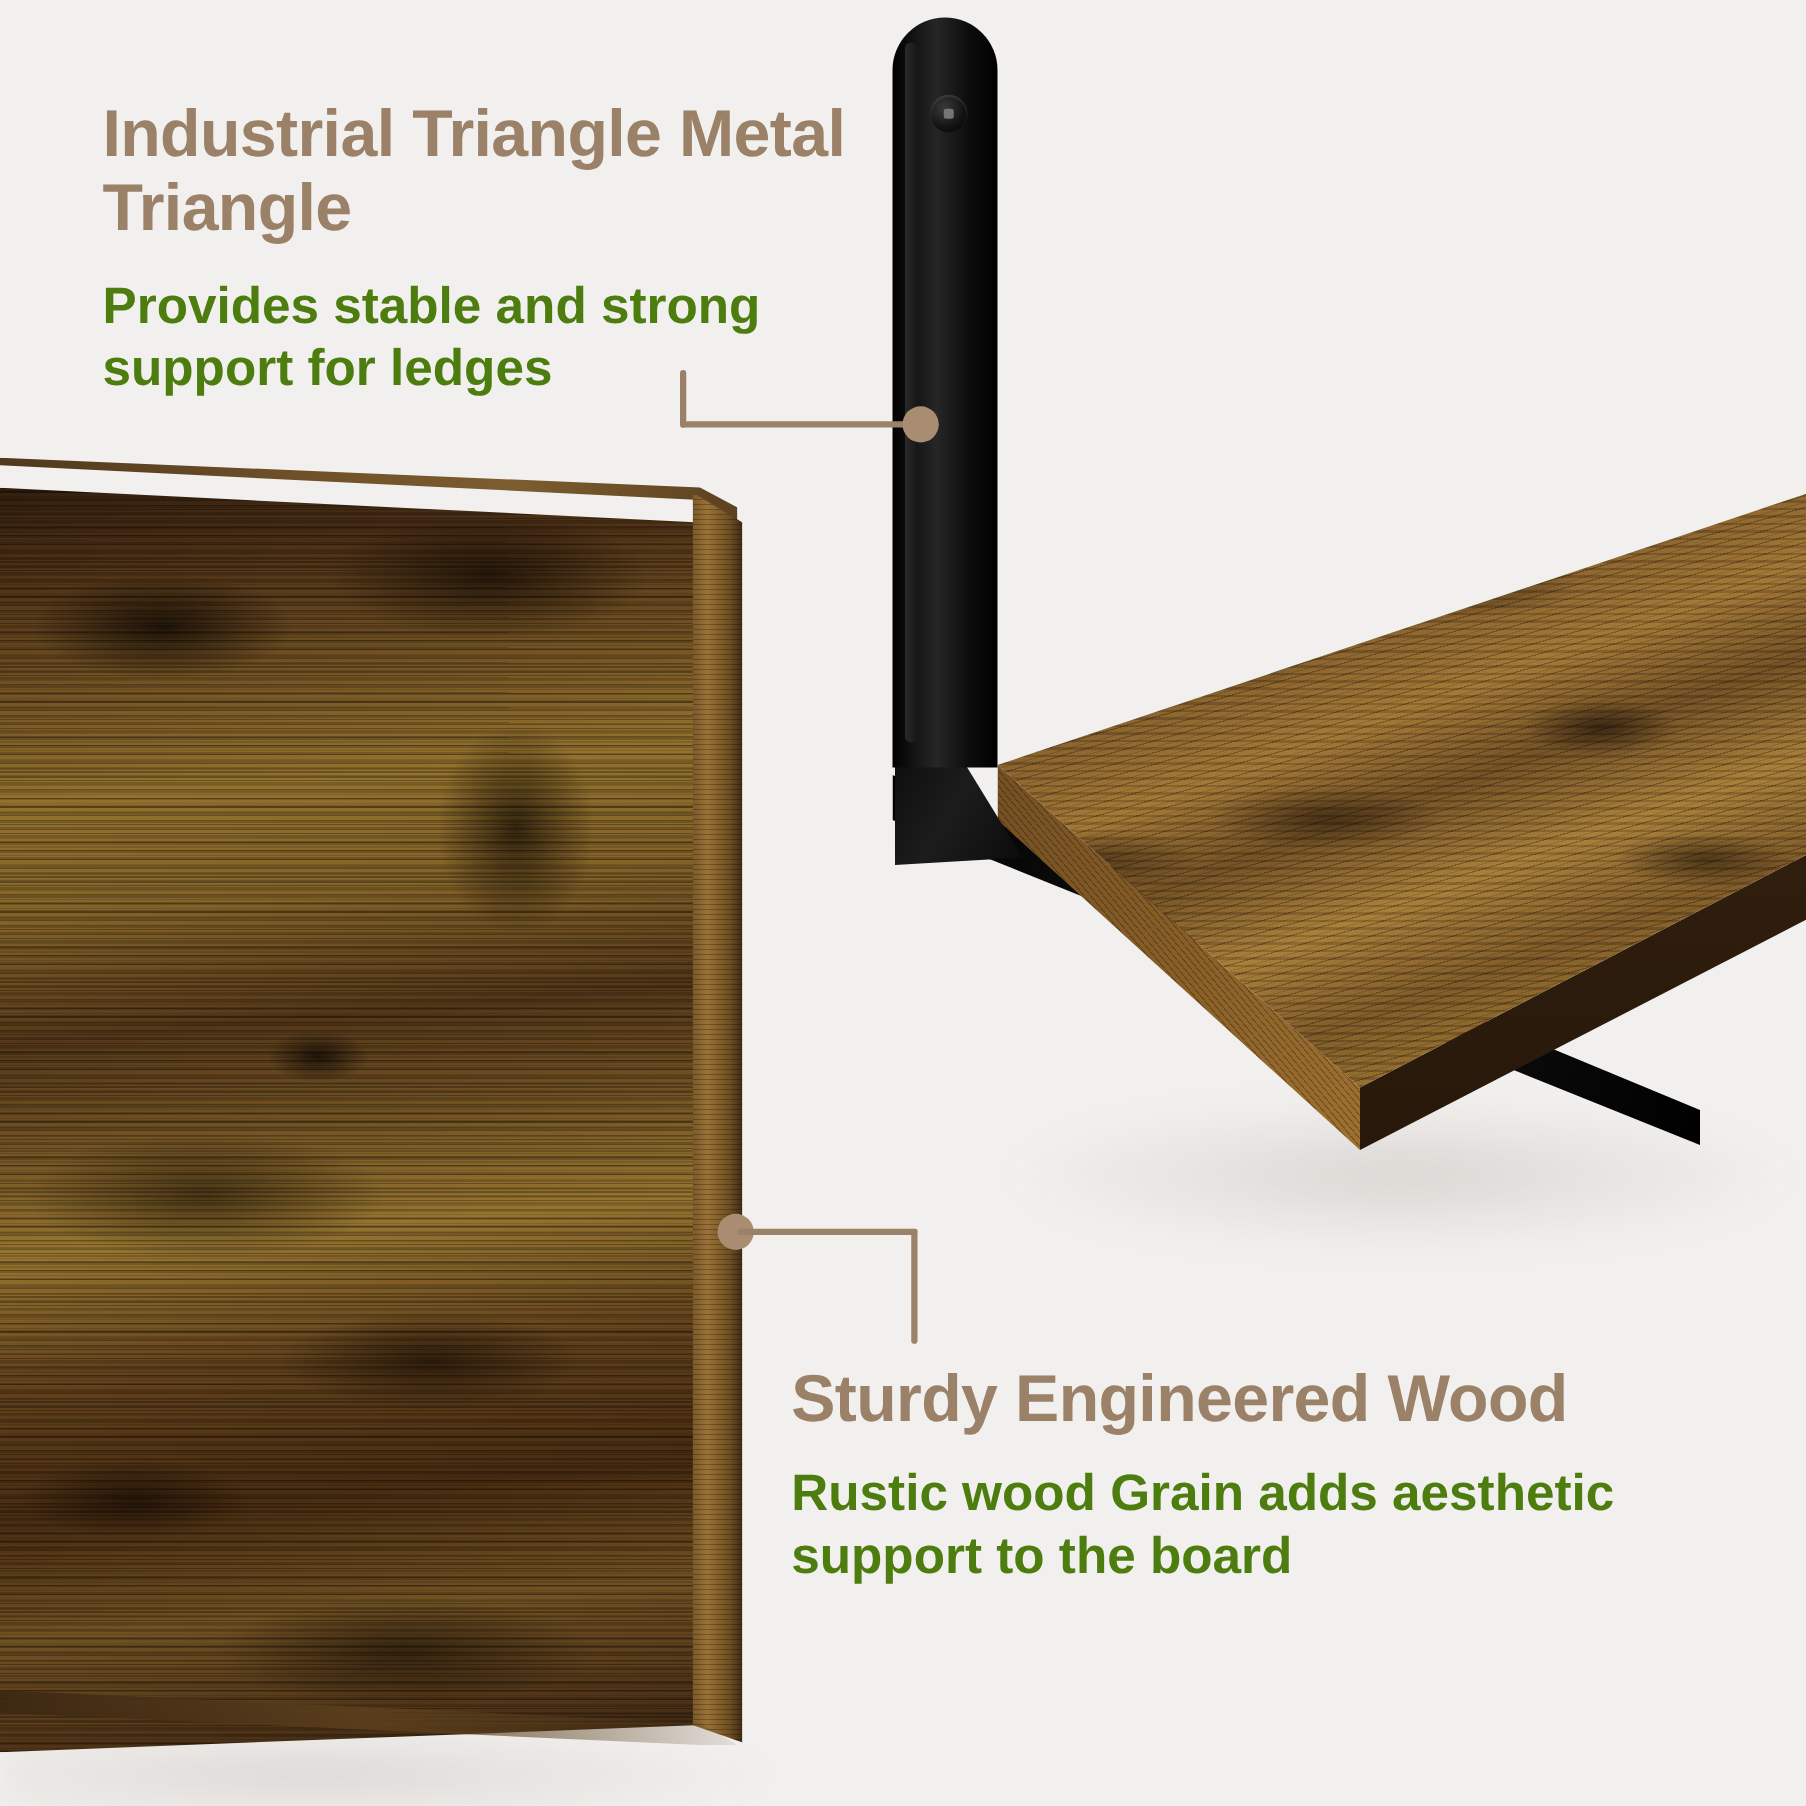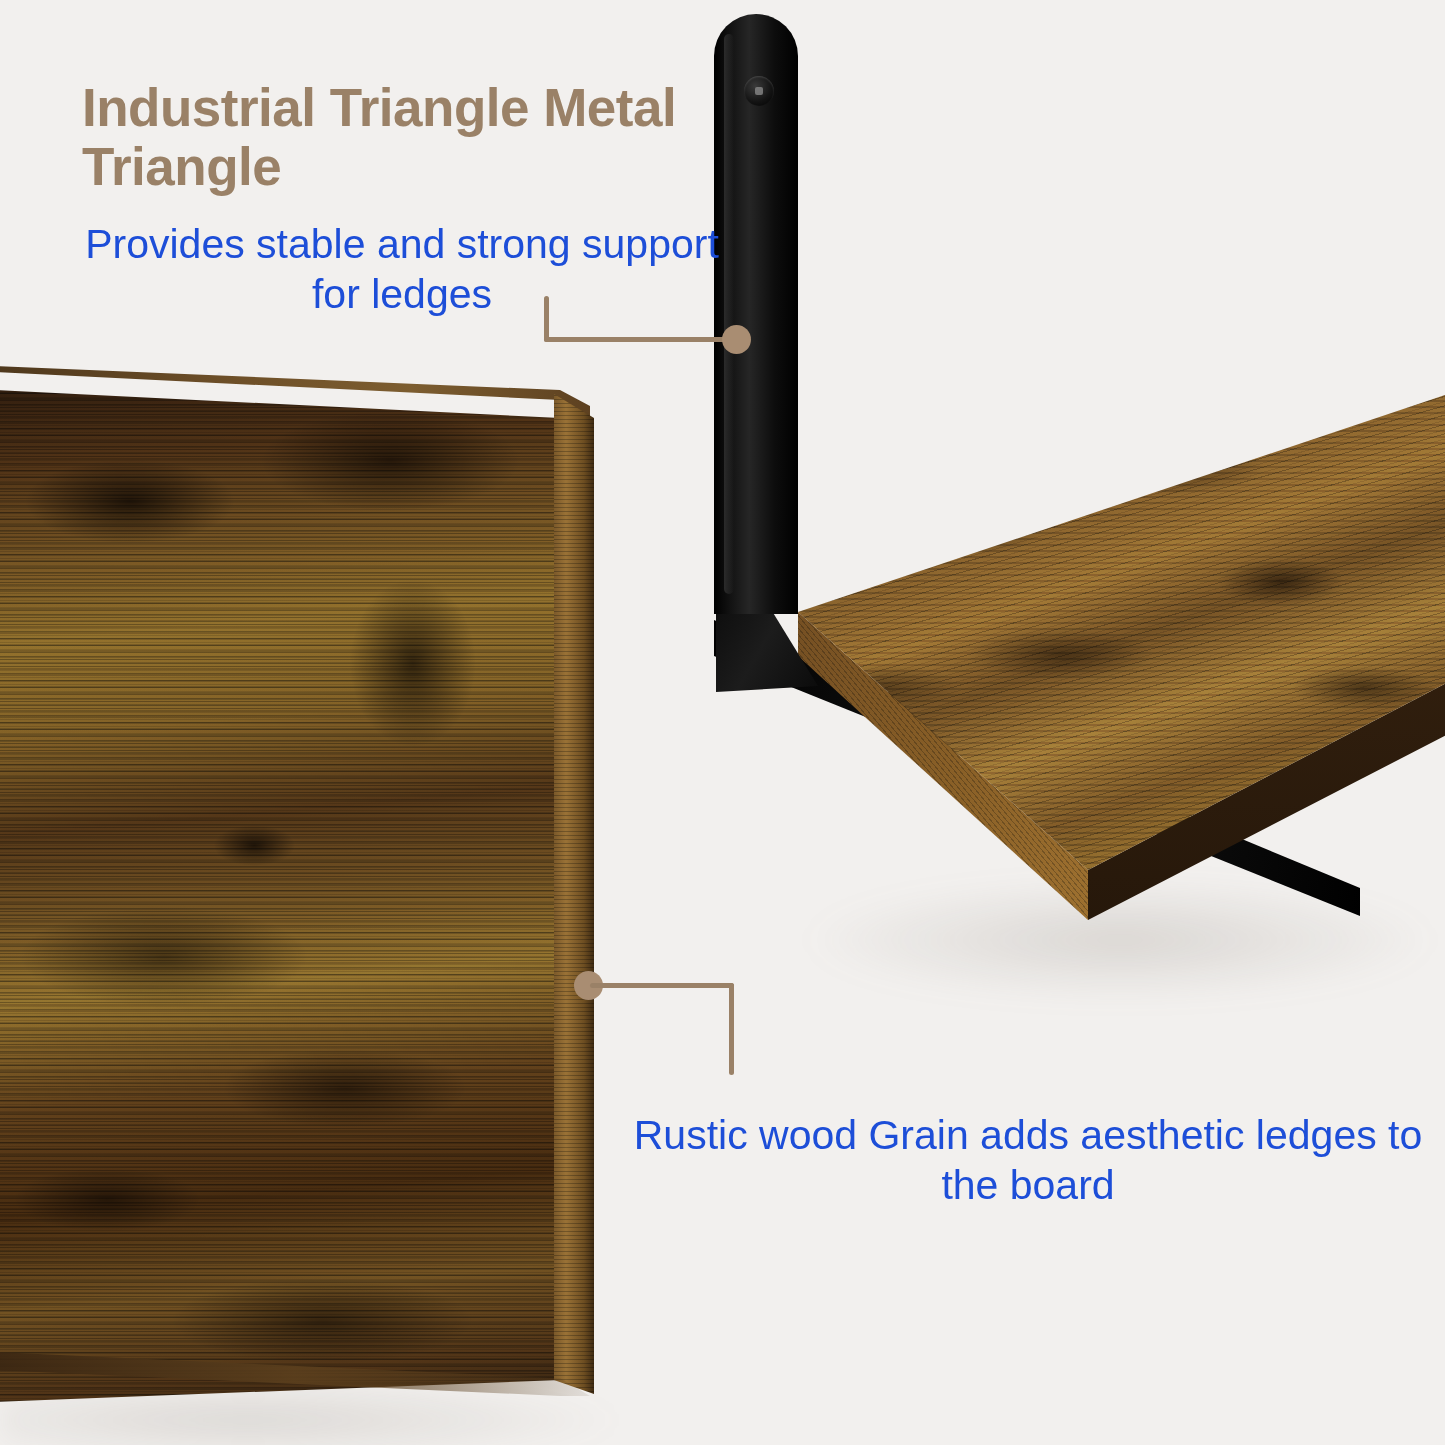--- a/index.html
+++ b/index.html
@@ -14,25 +14,24 @@
   
   .callout-text{position:absolute;}
   .headline{
     color:#9a8167;
     font-weight:bold;
     letter-spacing:-0.5px;
     line-height:1.12;
     margin:0;
   }
   .subline{
-    color:#1d4ed8;
-    font-weight:normal;
+    color:#4d7c0f;
+    font-weight:bold;
     line-height:1.22;
     margin:0;
-    text-align:center;
   }
 
   #block-brackets{left:82px;top:78px;width:640px;}
   #block-brackets .headline{font-size:53px;}
   #block-brackets .subline{font-size:41px;margin-top:22px;}
 
   #block-wood{left:633px;top:1090px;width:790px;text-align:left;}
   #block-wood .headline{font-size:53px;}
   #block-wood .subline{font-size:41px;margin-top:20px;}
 
@@ -270,16 +269,17 @@
   <div class="leader-dot" id="leader-bot-dot"></div>
   <div class="leader" id="leader-bot-h"></div>
   <div class="leader" id="leader-bot-v"></div>
 
   <div class="callout-text" id="block-brackets">
     <h2 class="headline">Industrial Triangle Metal Triangle</h2>
     <p class="subline">Provides stable and strong support for ledges</p>
   </div>
 
   <div class="callout-text" id="block-wood">
-    <p class="subline">Rustic wood Grain adds aesthetic ledges to the board</p>
+    <h2 class="headline">Sturdy Engineered Wood</h2>
+    <p class="subline">Rustic wood Grain adds aesthetic support to the board</p>
   </div>
 
 </div>
 
 </body></html>

